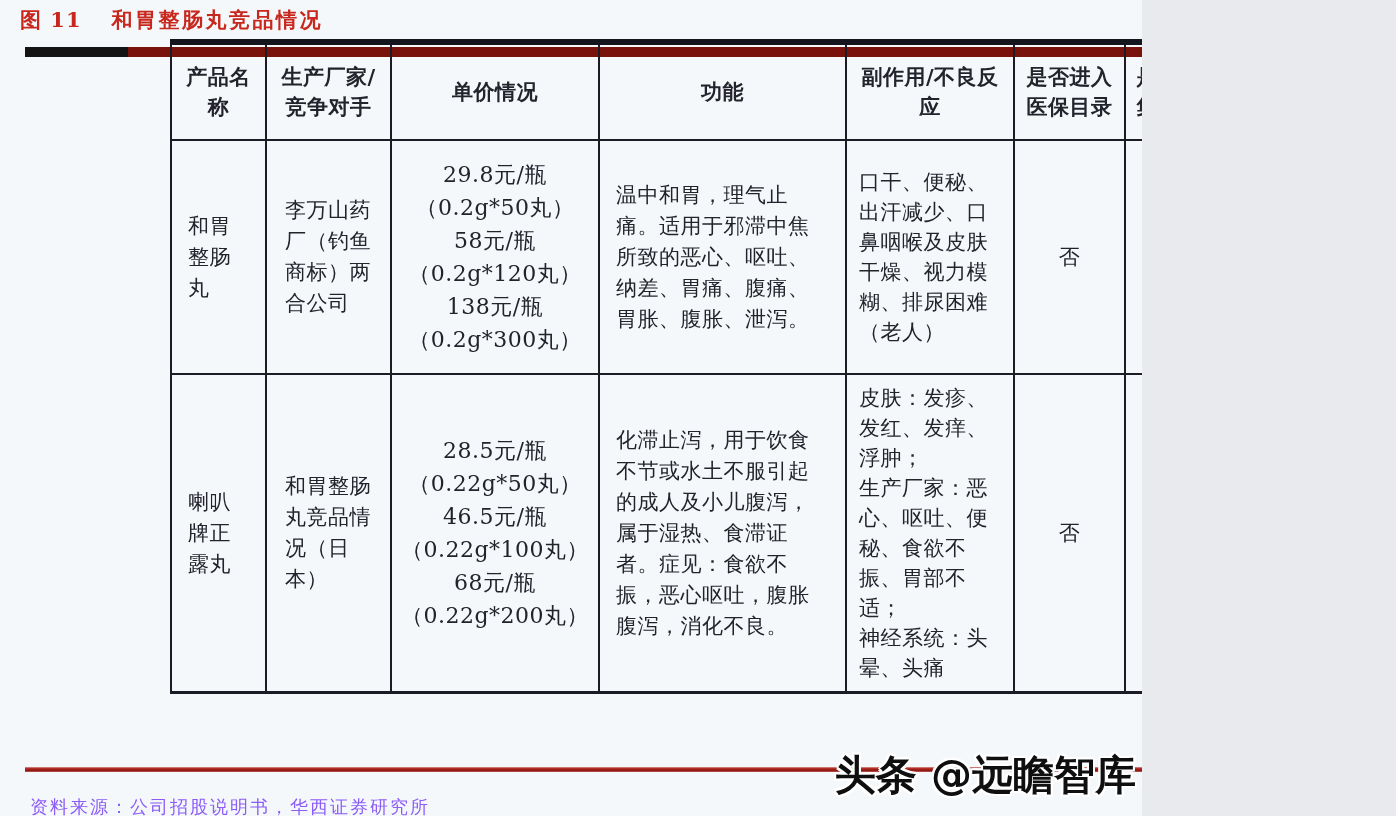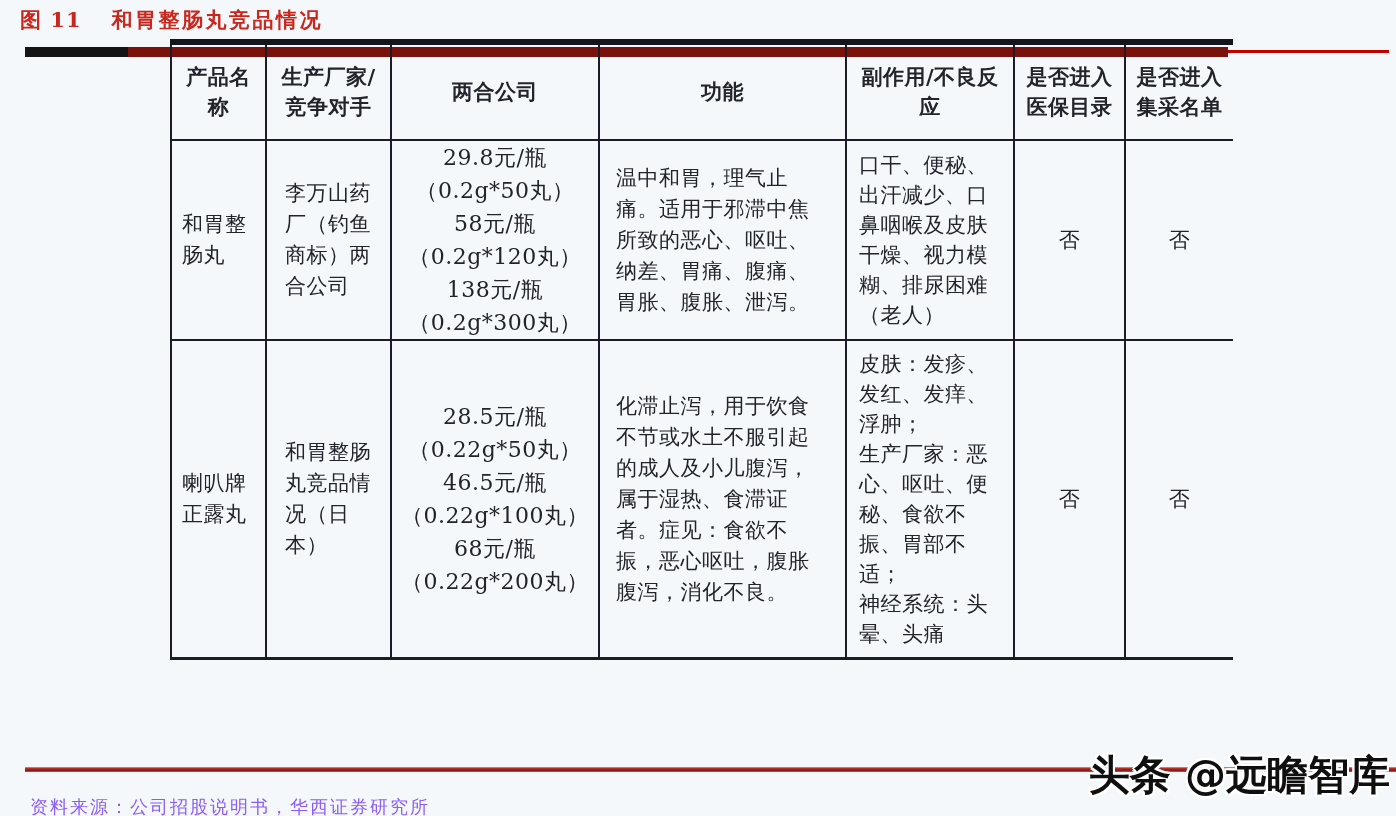--- a/index.html
+++ b/index.html
@@ -1,19 +1,19 @@
 <!DOCTYPE html>
 <html><head>
 <meta charset="utf-8">
 <style>
   * { margin: 0; padding: 0; box-sizing: border-box; }
   body { background: #e8eaee; }
   .page {
     position: relative;
-    width: 1396px; height: 816px;
+    width: 1142px; height: 816px;
     background: #f5f8fb;
     overflow: hidden;
     font-family: "DejaVu Serif", "Liberation Serif", serif;
     color: #23232c;
   }
   
   .fig-title {
     position: absolute; left: 20px; top: 6px;
     font-size: 21px; font-weight: bold; color: #c8271d;
     letter-spacing: 1px; white-space: nowrap;
@@ -33,23 +33,23 @@
     border-right: hidden;
     font-size: 21px;
   }
   .cmp th, .cmp td {
     border: 2px solid #1c1c26;
     vertical-align: middle;
     line-height: 31px;
     letter-spacing: 0.5px;
   }
   .cmp th { font-weight: bold; text-align: center; line-height: 30px; padding: 0 4px; }
-  .cmp td.c-product { text-align: left;   padding: 0 10px; }
+  .cmp td.c-product { text-align: left;   padding: 0 16px; }
   .cmp td.c-mfr     { text-align: left;   padding: 0 18px; }
-  .cmp td.c-price   { text-align: center; padding: 0 6px; white-space: pre-line; font-size: 22px; line-height: 33px; }
+  .cmp td.c-price   { text-align: center; padding: 17px 6px; white-space: pre-line; font-size: 22px; line-height: 33px; }
   .cmp td.c-func    { text-align: left;   padding: 0 16px; white-space: pre-line; }
   .cmp td.c-side    { text-align: left;   padding: 8px 12px; white-space: pre-line; line-height: 30px; }
   .cmp td.c-yesno   { text-align: center; }
   
   .sep-line {
     position: absolute; left: 25px; top: 767px; width: 1371px; height: 5px;
     background: linear-gradient(to bottom, #dd9a93 0%, #a81f18 35%, #8f1a14 75%, #c0675f 100%);
   }
   .source-line {
     position: absolute; left: 30px; top: 795px;
@@ -86,21 +86,21 @@
         <col style="width:208px">
       <col style="width:247px">
         <col style="width:168px">
         <col style="width:111px">
         <col style="width:108px">
     </colgroup>
     <thead>
       <tr style="height:98px">
         <th>产品名称</th>
         <th>生产厂家/竞争对手</th>
-        <th>两合公司</th>
+        <th>单价情况</th>
         <th>功能</th>
         <th>副作用/不良反应</th>
         <th>是否进入医保目录</th>
         <th>是否进入集采名单</th>
       </tr>
     </thead>
     <tbody>
       <tr style="height:200px">
         <td class="c-product">和胃整肠丸</td>
         <td class="c-mfr">李万山药厂（钓鱼商标）两合公司</td>

